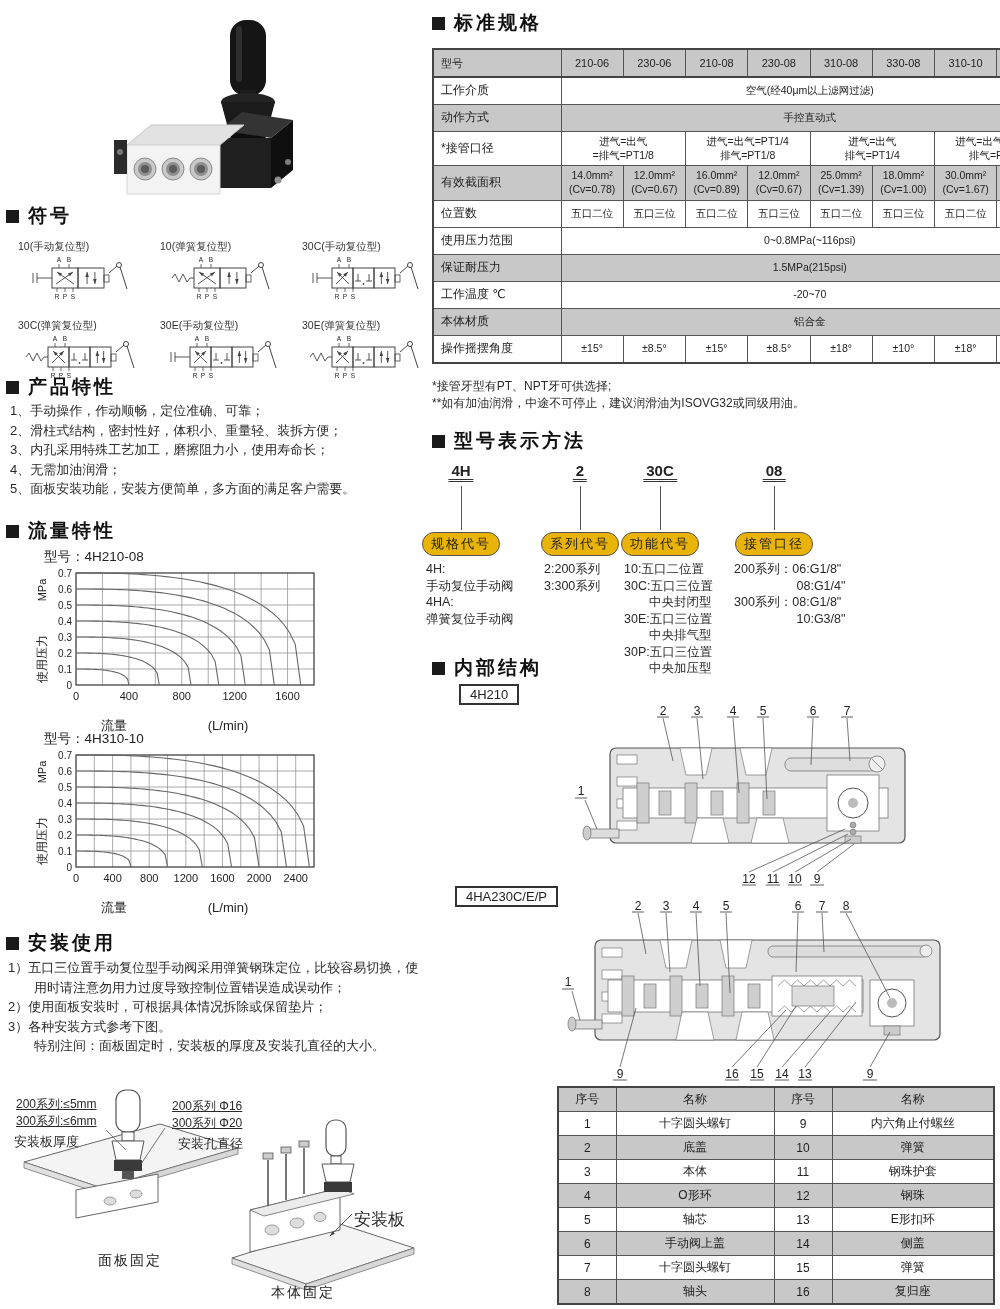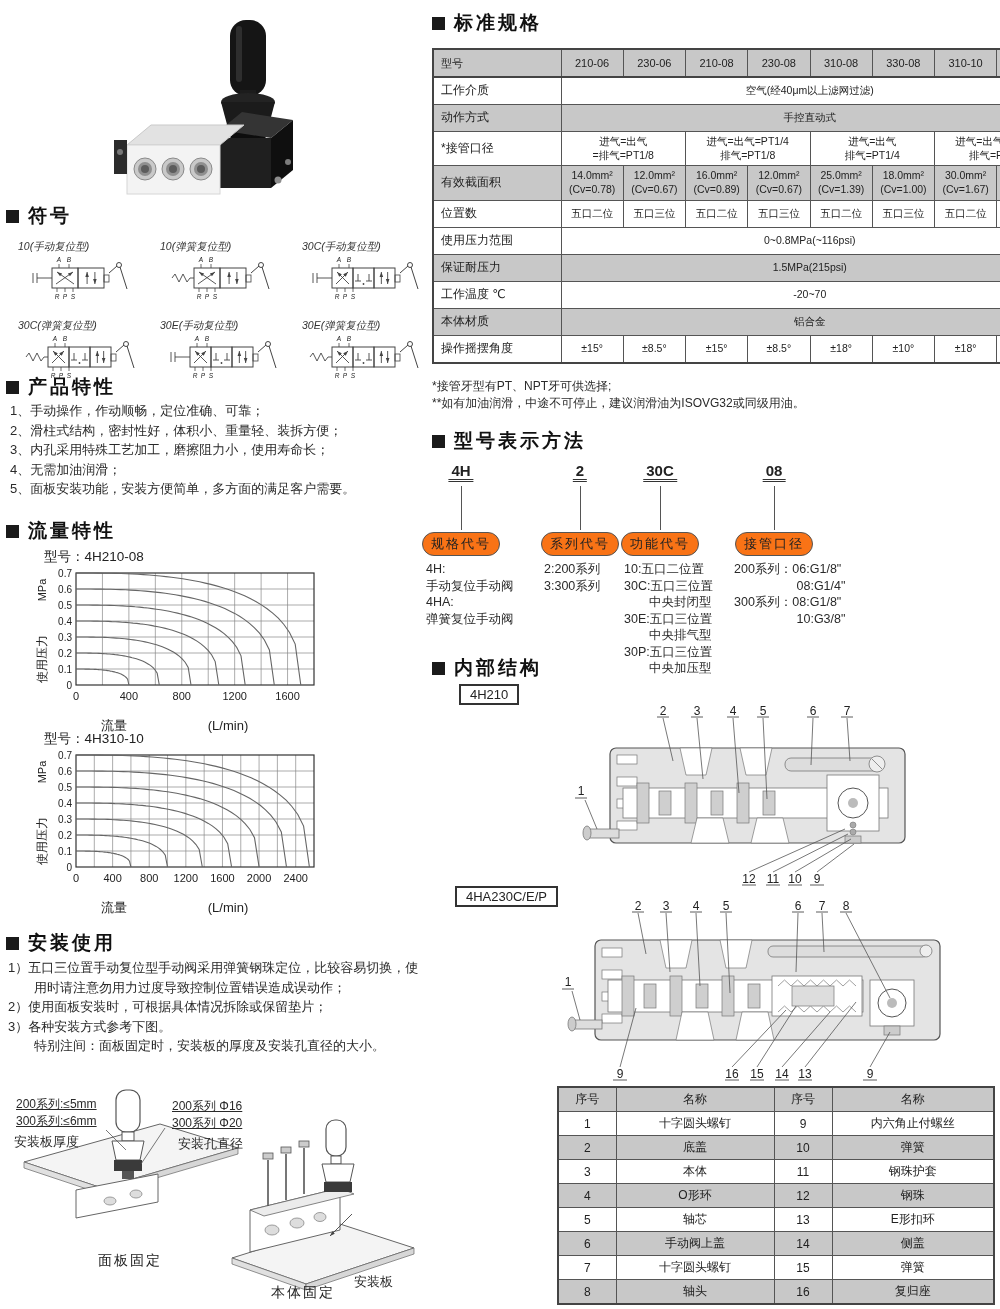--- a/index.html
+++ b/index.html
@@ -18,26 +18,26 @@
   .spec td.lbl{text-align:left;padding-left:7px;font-size:12px;}
   .spec tr.shade td{background:#c8c8c8;}
   .spec tr.hdr td{font-size:11px;border-bottom:2px solid #444;}
   .parts{width:436px;table-layout:fixed;border:2px solid #444;}
   .parts td{border:1px solid #555;text-align:center;font-size:12px;height:21px;padding:1px;}
   .parts tr.shade td{background:#c8c8c8;}
   .note-line{font-size:12px;line-height:17px;color:#2a2a2a;}
   .tagbox{border:2px solid #333;padding:1px 9px;font-size:13px;color:#222;display:inline-block;background:#fff;}
   .mcode{position:absolute;transform:translateX(-50%);font-size:15px;font-weight:bold;border-bottom:3px double #333;padding:0 3px;color:#222;}
   .mvline{position:absolute;width:0;border-left:1px solid #555;height:44px;top:24px;}
-  .bubble{position:absolute;transform:translateX(-50%);top:70px;border:1.5px solid #555;border-radius:13px;padding:2px 8px;font-size:13px;letter-spacing:2px;white-space:nowrap;color:#222;background:#f97316;}
+  .bubble{position:absolute;transform:translateX(-50%);top:70px;border:1.5px solid #555;border-radius:13px;padding:2px 8px;font-size:13px;letter-spacing:2px;white-space:nowrap;color:#222;background:#eab308;}
   .mlines{position:absolute;top:99px;font-size:12.5px;line-height:16.5px;white-space:pre;color:#2a2a2a;}
   .ilabel{font-size:12px;color:#2a2a2a;white-space:nowrap;}
   .ilabel.u{text-decoration:underline;}
   .caption{font-size:14px;color:#222;text-align:center;letter-spacing:2px;}
-  .sym-cell{width:139px;font-style:italic;}
+  .sym-cell{width:139px;}
   .sym-label{font-size:10.5px;color:#333;margin:0 0 1px 10px;white-space:nowrap;}
 </style>
 </head>
 <body>
 
 <div class="page">
 
   <svg id="product-photo" class="abs" style="left:95px;top:2px" width="250" height="196">
       <rect x="135" y="18" width="36" height="76" rx="16" fill="#151515"></rect>
       <rect x="141" y="24" width="6" height="56" rx="3" fill="#2e2e2e"></rect>
@@ -421,21 +421,21 @@
       <rect x="314" y="96" width="28" height="10" fill="#3a3a3a"></rect>
       <line x1="342" y1="128" x2="320" y2="150" stroke="#444" stroke-width="0.9"></line>
       <polygon points="320,150 322.26274169979695,145.19167388793147 324.80832611206847,147.73725830020305" fill="#444"></polygon>
     </svg>
   <div class="ilabel u abs" style="left:16px;top:1096px">200系列:≤5mm</div>
   <div class="ilabel u abs" style="left:16px;top:1113px">300系列:≤6mm</div>
   <div class="ilabel abs" style="left:14px;top:1133px;font-size:13px">安装板厚度</div>
   <div class="ilabel u abs" style="left:172px;top:1098px">200系列 Φ16</div>
   <div class="ilabel u abs" style="left:172px;top:1115px">300系列 Φ20</div>
   <div class="ilabel abs" style="left:178px;top:1135px;font-size:13px">安装孔直径</div>
-  <div class="ilabel abs" style="left:354px;top:1273px;font-size:13px">安装板</div>
+  <div class="ilabel abs" style="left:354px;top:1208px;font-size:17px">安装板</div>
   <div class="caption abs" style="left:70px;top:1252px;width:120px">面板固定</div>
   <div class="caption abs" style="left:238px;top:1284px;width:130px">本体固定</div>
 
   <div class="sec-title abs" style="left:432px;top:10px">
     <span class="sq"></span>
     <span>标准规格</span>
   </div>
   <table id="spec-table" class="spec abs" style="left:432px;top:48px">
     <colgroup>
         <col style="width:128px">

